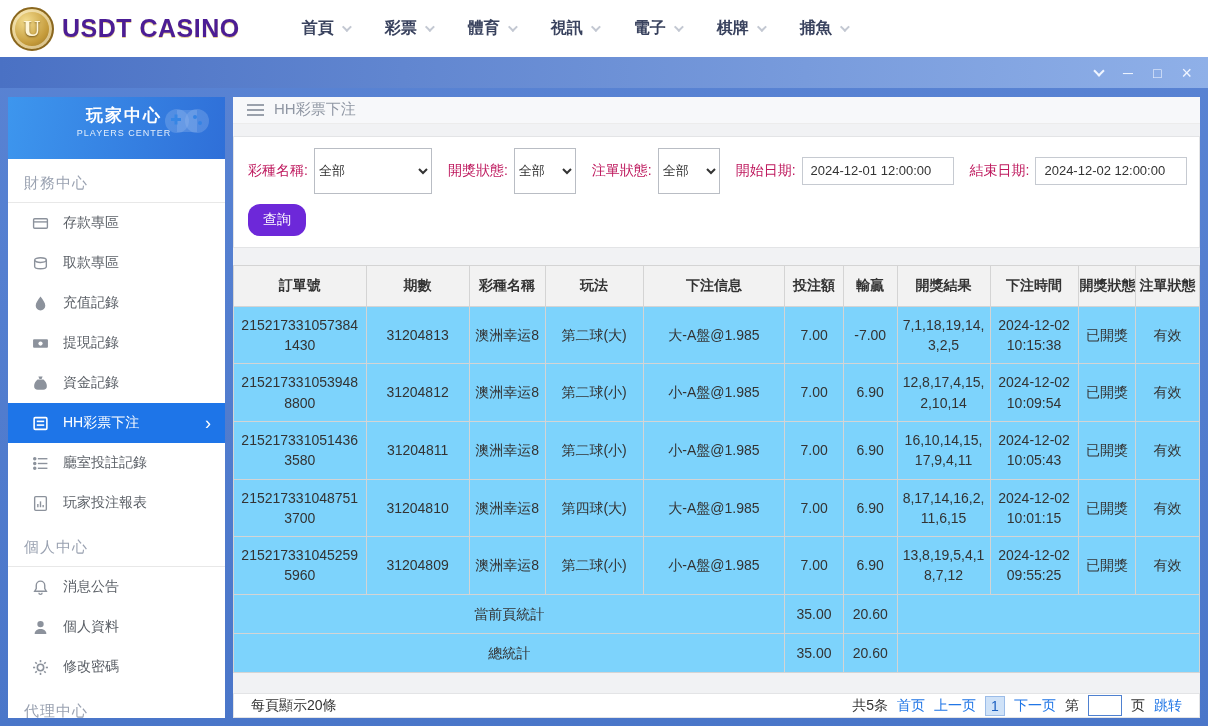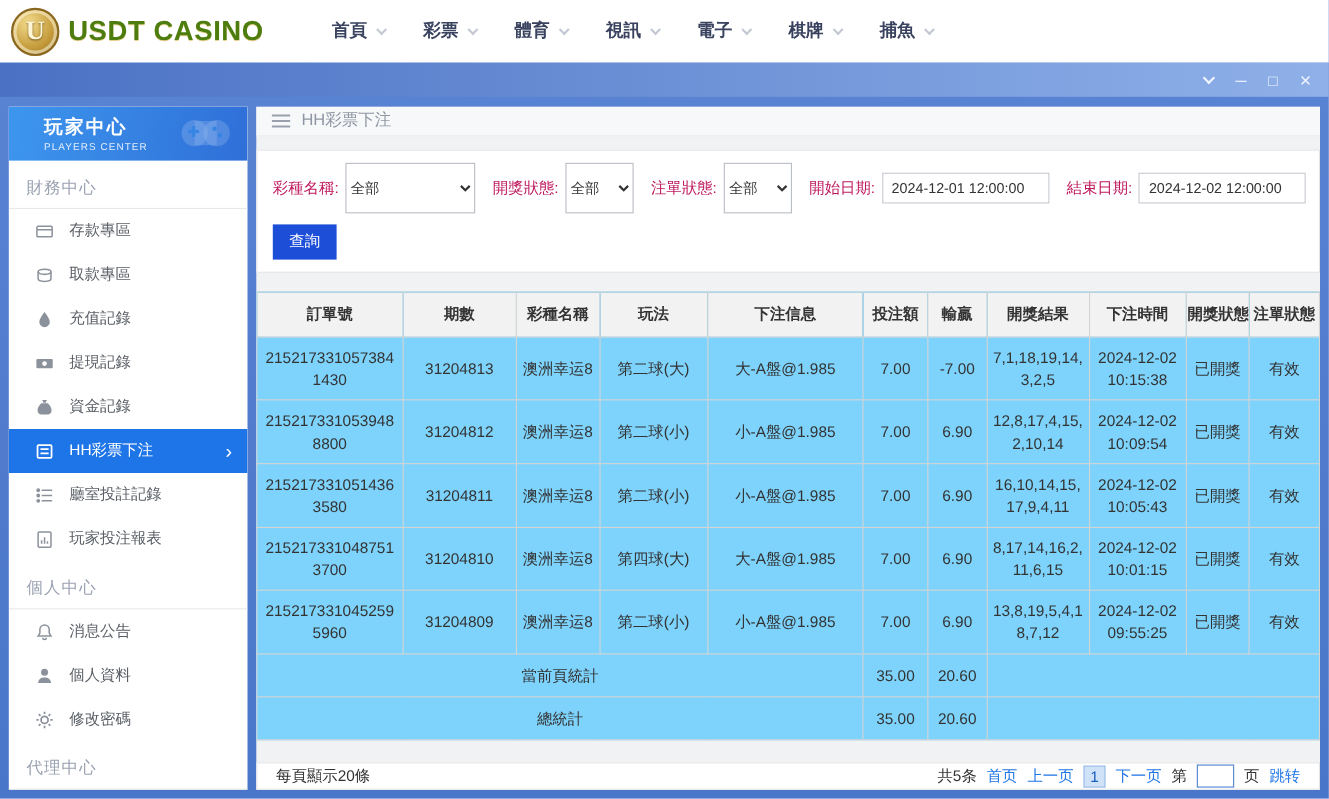--- a/index.html
+++ b/index.html
@@ -13,38 +13,38 @@
   
   .topbar { height:57px; background:#fff; display:flex; align-items:center; padding:0 16px 0 10px; }
   .logo { display:flex; align-items:center; }
   .logo-badge {
     width:44px; height:44px; border-radius:50%;
     background:radial-gradient(circle at 35% 30%,#f3dc8e,#c49a3a 60%,#8a671f);
     border:2px solid #8a671f; box-shadow:inset 0 0 0 3px rgba(255,248,220,.55);
     display:flex; align-items:center; justify-content:center;
   }
   .logo-badge span { font-family:"Liberation Serif",serif; font-weight:bold; font-size:24px; color:#fff6d8; text-shadow:0 1px 2px #6b4e14; }
-  .logo-text { margin-left:8px; font-size:25px; font-weight:bold; letter-spacing:.5px; color:#4d7c0f; text-shadow:0 1px 0 #e8d193;text-align:center; }
+  .logo-text { margin-left:8px; font-size:25px; font-weight:bold; letter-spacing:.5px; color:#4c1d95; text-shadow:0 1px 0 #e8d193;text-align:center; }
   .topnav { display:flex; align-items:center; margin-left:62px; gap:36px; }
   .nav-item { display:flex; align-items:center; gap:8px; cursor:pointer; text-decoration:none; }
   .nav-item span { font-size:16px; font-weight:bold; color:#39425e; }
   .chev { width:7px; height:7px; border-right:2px solid #c3c8d2; border-bottom:2px solid #c3c8d2; transform:rotate(45deg) translateY(-2px); display:inline-block; }
 
   
   .titlebar { height:31px; background:linear-gradient(90deg,#4a71c4,#8fb0e8); display:flex; align-items:center; justify-content:flex-end; padding-right:16px; gap:20px; }
   .tb-btn { color:#f0f5ff; font-size:14px; line-height:1; cursor:pointer; }
   .tb-close { font-size:18px; }
   .tb-chev { width:8px; height:8px; border-left:2px solid #f0f5ff; border-bottom:2px solid #f0f5ff; transform:rotate(-45deg); margin-top:-4px; cursor:pointer; }
 
   
   .workspace { height:638px; display:flex; padding:9px 8px 8px; gap:8px; }
 
   
   .sidebar { width:217px; background:#fff; flex:none; overflow:hidden; }
-  .sb-header { height:49px; background:linear-gradient(100deg,#3d96ee,#2f6fd8); color:#fff; padding:7px 0 0 32px; position:relative; }
+  .sb-header { height:62px; background:linear-gradient(100deg,#3d96ee,#2f6fd8); color:#fff; padding:7px 0 0 15px; position:relative;text-align:center; }
   .sb-title { font-size:17px; font-weight:bold; letter-spacing:2px; }
   .sb-sub { font-size:9px; letter-spacing:1px; opacity:.85; margin-top:1px; }
   .sb-deco { position:absolute; right:10px; top:6px; opacity:.45; }
   .sb-section { font-size:15px; color:#9aa2b1; letter-spacing:1px; padding:15px 0 9px 16px; border-bottom:1px solid #e8e8e8; }
   .sb-item { height:40px; display:flex; align-items:center; padding-left:24px; cursor:pointer; color:#5a5f66; }
   .sb-icon { width:17px; height:17px; margin-right:14px; color:#8c929c; display:inline-flex; }
   .sb-icon svg { width:17px; height:17px; }
   .sb-label { font-size:14px; }
   .sb-item.active { background:#1e75e8; color:#fff; }
   .sb-item.active .sb-icon { color:#fff; }
@@ -59,21 +59,21 @@
   .panel { background:#fff; border:1px solid #e3e4e6; }
   .filter-panel { margin-top:12px; padding:11px 14px; }
   .filter-row { display:flex; align-items:center; flex-wrap:nowrap; }
   .fgroup { display:flex; align-items:center; margin-right:16px; }
   .fgroup label { font-size:14px; color:#be185d; margin-right:6px; white-space:nowrap; }
   select.sel { height:46px; border:1px solid #b9bdc4; background:#fff; font-size:13px; color:#333; }
   select.wide { width:118px; }
   select.narrow { width:62px; }
   input.date { width:152px; height:28px; border:1px solid #c6cad1; font-size:13px; color:#333; padding:0 8px; font-family:"Liberation Sans",sans-serif; }
   .filter-actions { margin-top:10px; }
-  .btn-primary { background:#1d4ed8; color:#fff; border:none; border-radius:0; font-size:14px; padding:7px 15px; cursor:pointer; font-family:"Liberation Sans",sans-serif; }
+  .btn-primary { background:#6d28d9; color:#fff; border:none; border-radius:12px; font-size:14px; padding:7px 15px; cursor:pointer; font-family:"Liberation Sans",sans-serif; }
 
   .table-panel { margin-top:17px; border:none; background:transparent; }
   table { width:100%; border-collapse:collapse; table-layout:fixed; background:#7dd3fc; }
   th,td { border:1px solid #d4d4d4; text-align:center; color:#333; }
   th { background:#f2f2f2; font-size:14px; font-weight:bold; padding:11px 1px; white-space:nowrap; overflow:hidden; }
   td { font-size:14px; padding:8px 4px; line-height:1.45; }
   td.break { word-break:break-all; }
   tr.data-row { height:57px; }
   tr.sum-row td { padding:9px 4px; }
 

